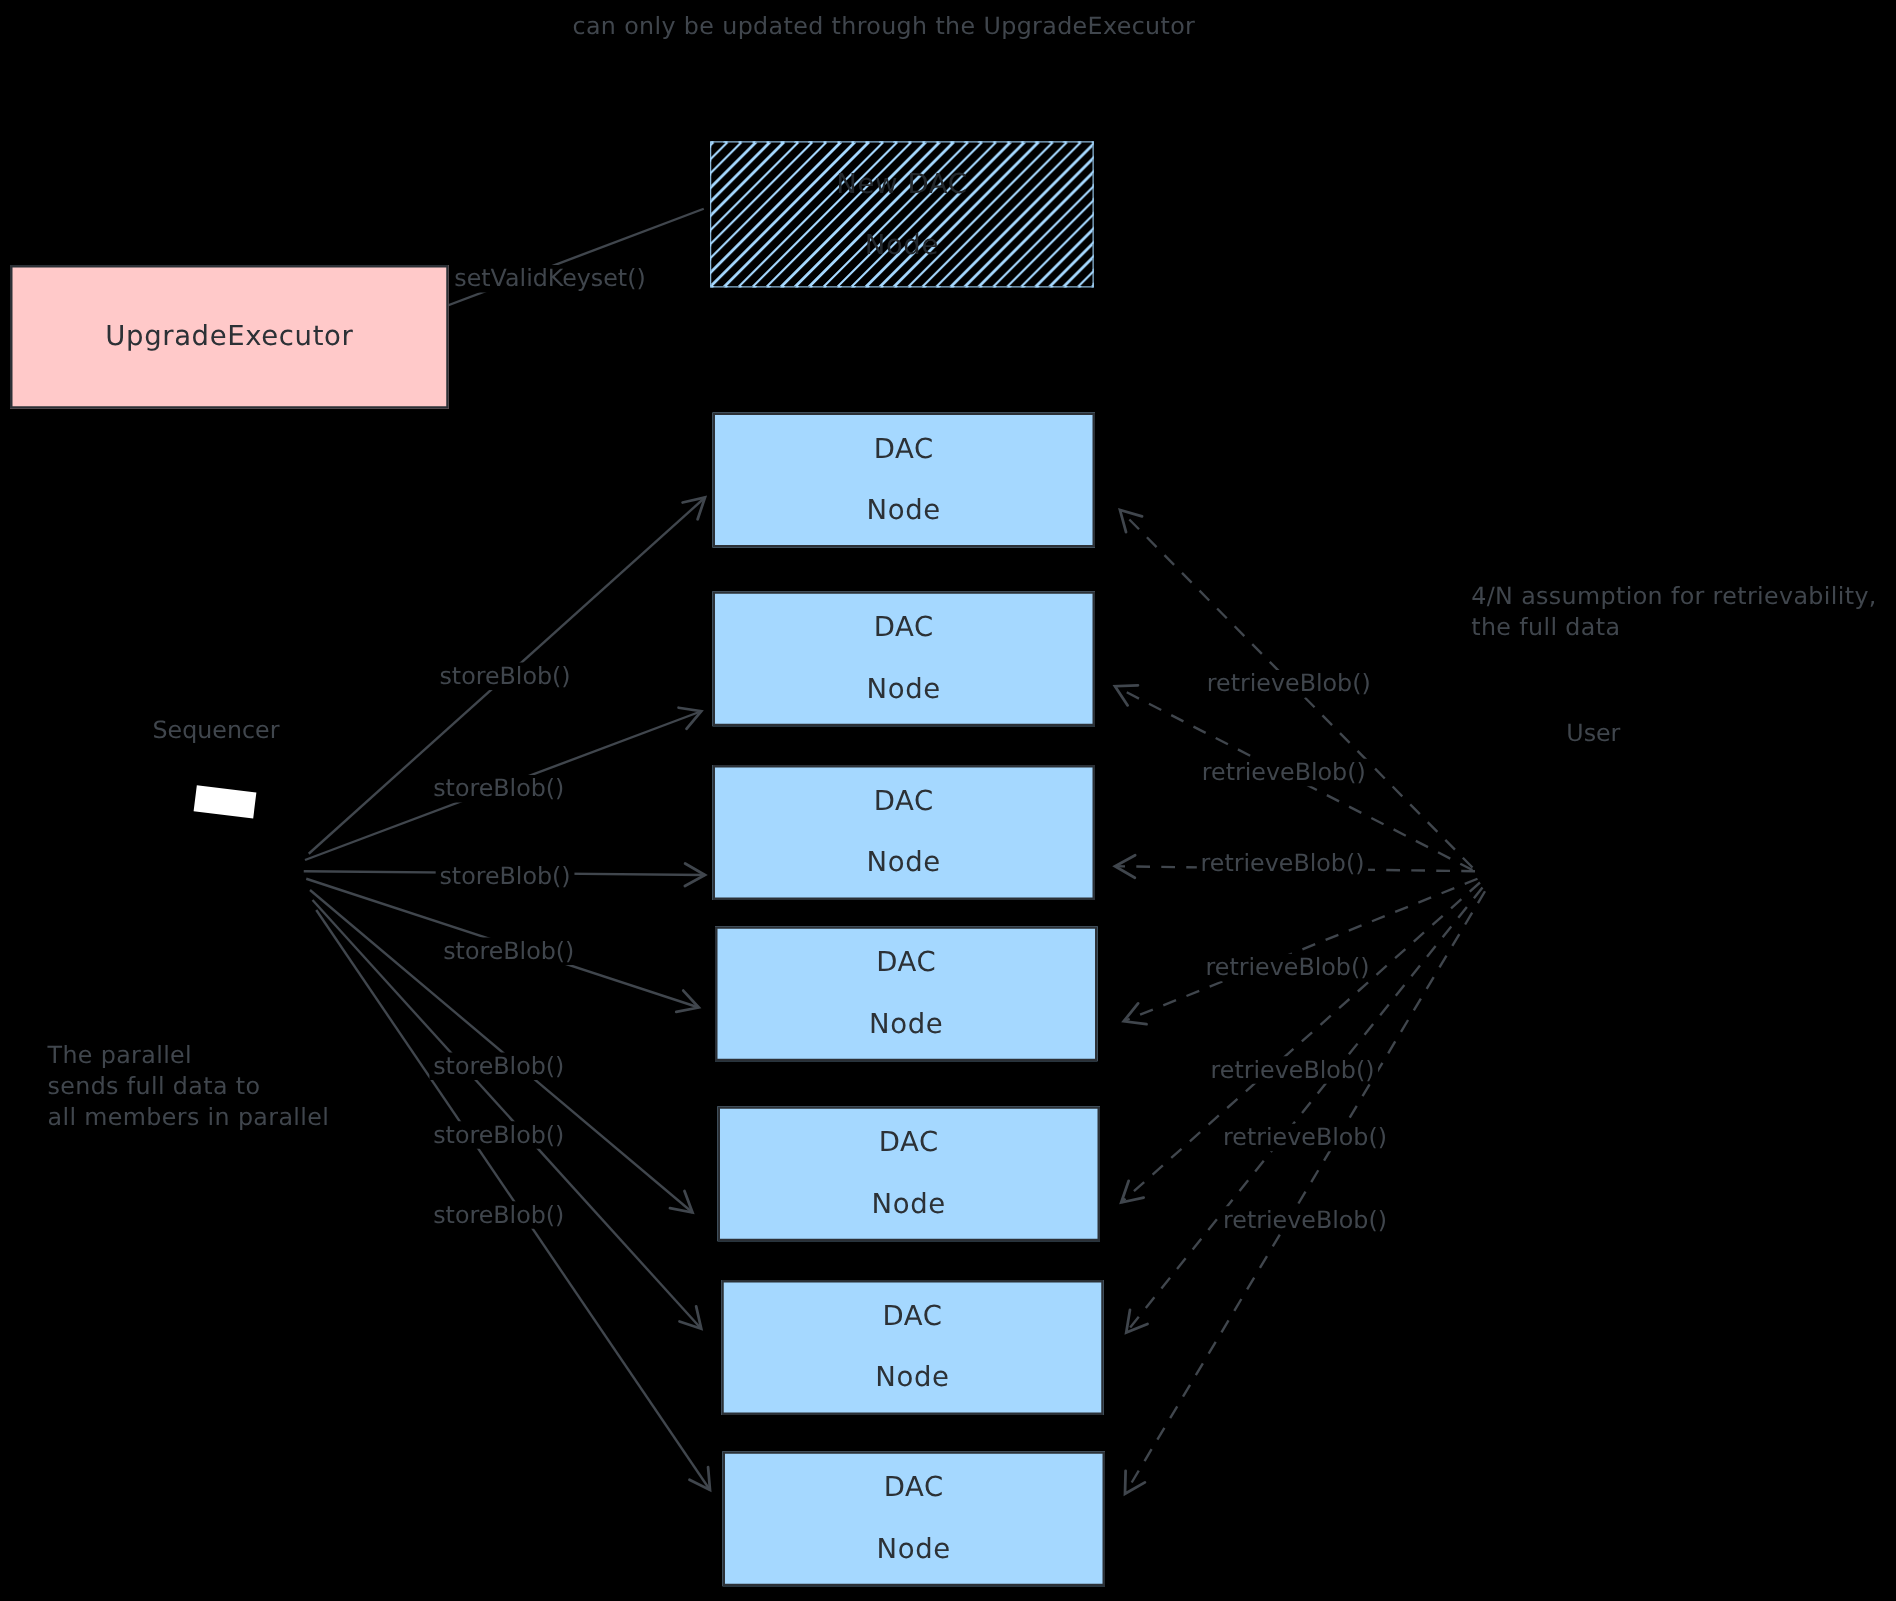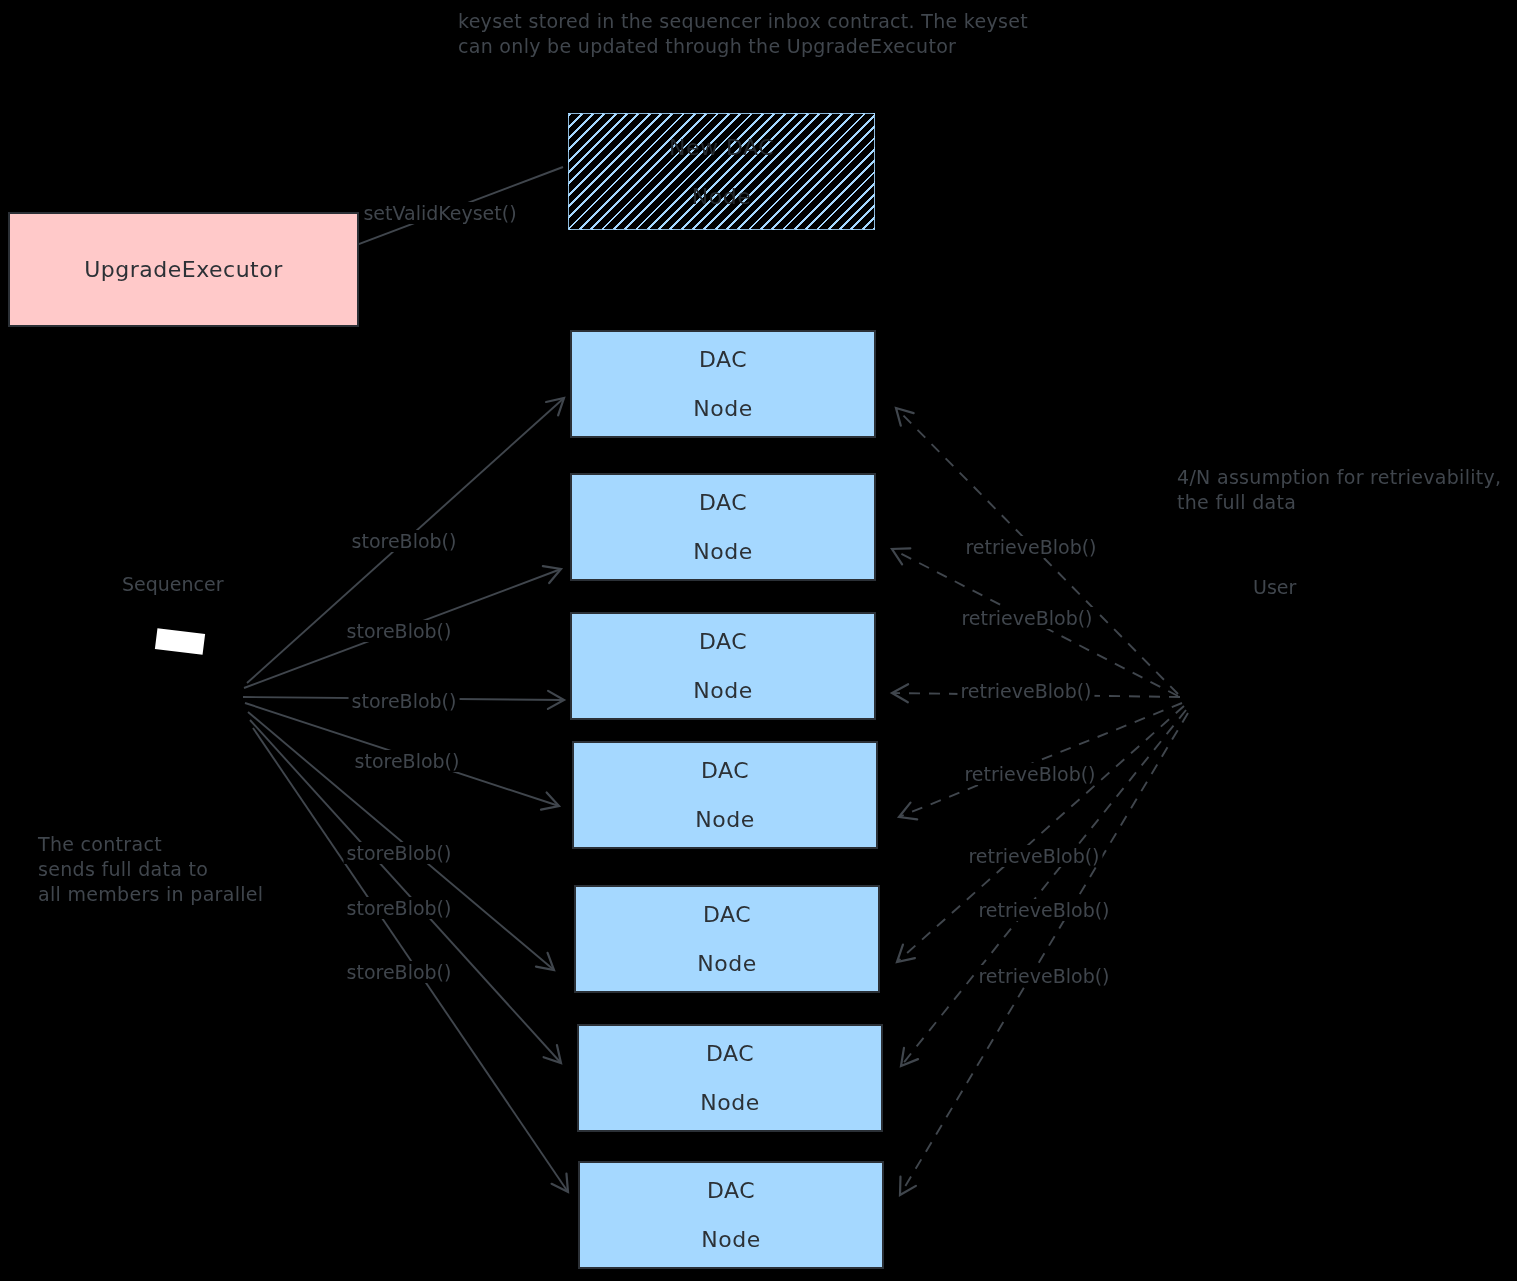--- a/index.html
+++ b/index.html
@@ -135,39 +135,38 @@
         <span class="box-line">DAC</span>
         <span class="box-line">Node</span>
       </div>
       <div class="box blue" style="left: 578px; top: 1161px; width: 306px; height: 108px;">
         <span class="box-line">DAC</span>
         <span class="box-line">Node</span>
       </div>
     </div>
   <div id="notes-layer">
       <div class="note" style="left: 458px; top: 9px;">
-        <div>keyset stored in the sequencer inbox contract. The keyset</div>
         <div>can only be updated through the UpgradeExecutor</div>
       </div>
       <div class="note" style="left: 38px; top: 832px;">
-        <div>The contract</div>
+        <div>The parallel</div>
         <div>sends full data to</div>
         <div>all members in parallel</div>
       </div>
       <div class="note" style="left: 1177px; top: 465px;">
         <div>4/N assumption for retrievability,</div>
         <div>the full data</div>
       </div>
     </div>
   <div id="labels-layer">
       <div class="floating-label" style="left: 122px; top: 573px;">Sequencer</div>
       <div class="floating-label" style="left: 1253px; top: 576px;">User</div>
     </div>
   <div id="arrow-labels-layer">
-      <div class="arrow-label" style="left: 440px; top: 213px;">setValidKeyset()</div>
+      <div class="arrow-label" style="left: 440px; top: 223px;">setValidKeyset()</div>
       <div class="arrow-label" style="left: 404px; top: 541px;">storeBlob()</div>
       <div class="arrow-label" style="left: 399px; top: 631px;">storeBlob()</div>
       <div class="arrow-label" style="left: 404px; top: 701px;">storeBlob()</div>
       <div class="arrow-label" style="left: 407px; top: 761px;">storeBlob()</div>
       <div class="arrow-label" style="left: 399px; top: 853px;">storeBlob()</div>
       <div class="arrow-label" style="left: 399px; top: 908px;">storeBlob()</div>
       <div class="arrow-label" style="left: 399px; top: 972px;">storeBlob()</div>
       <div class="arrow-label" style="left: 1031px; top: 547px;">retrieveBlob()</div>
       <div class="arrow-label" style="left: 1027px; top: 618px;">retrieveBlob()</div>
       <div class="arrow-label" style="left: 1026px; top: 691px;">retrieveBlob()</div>

